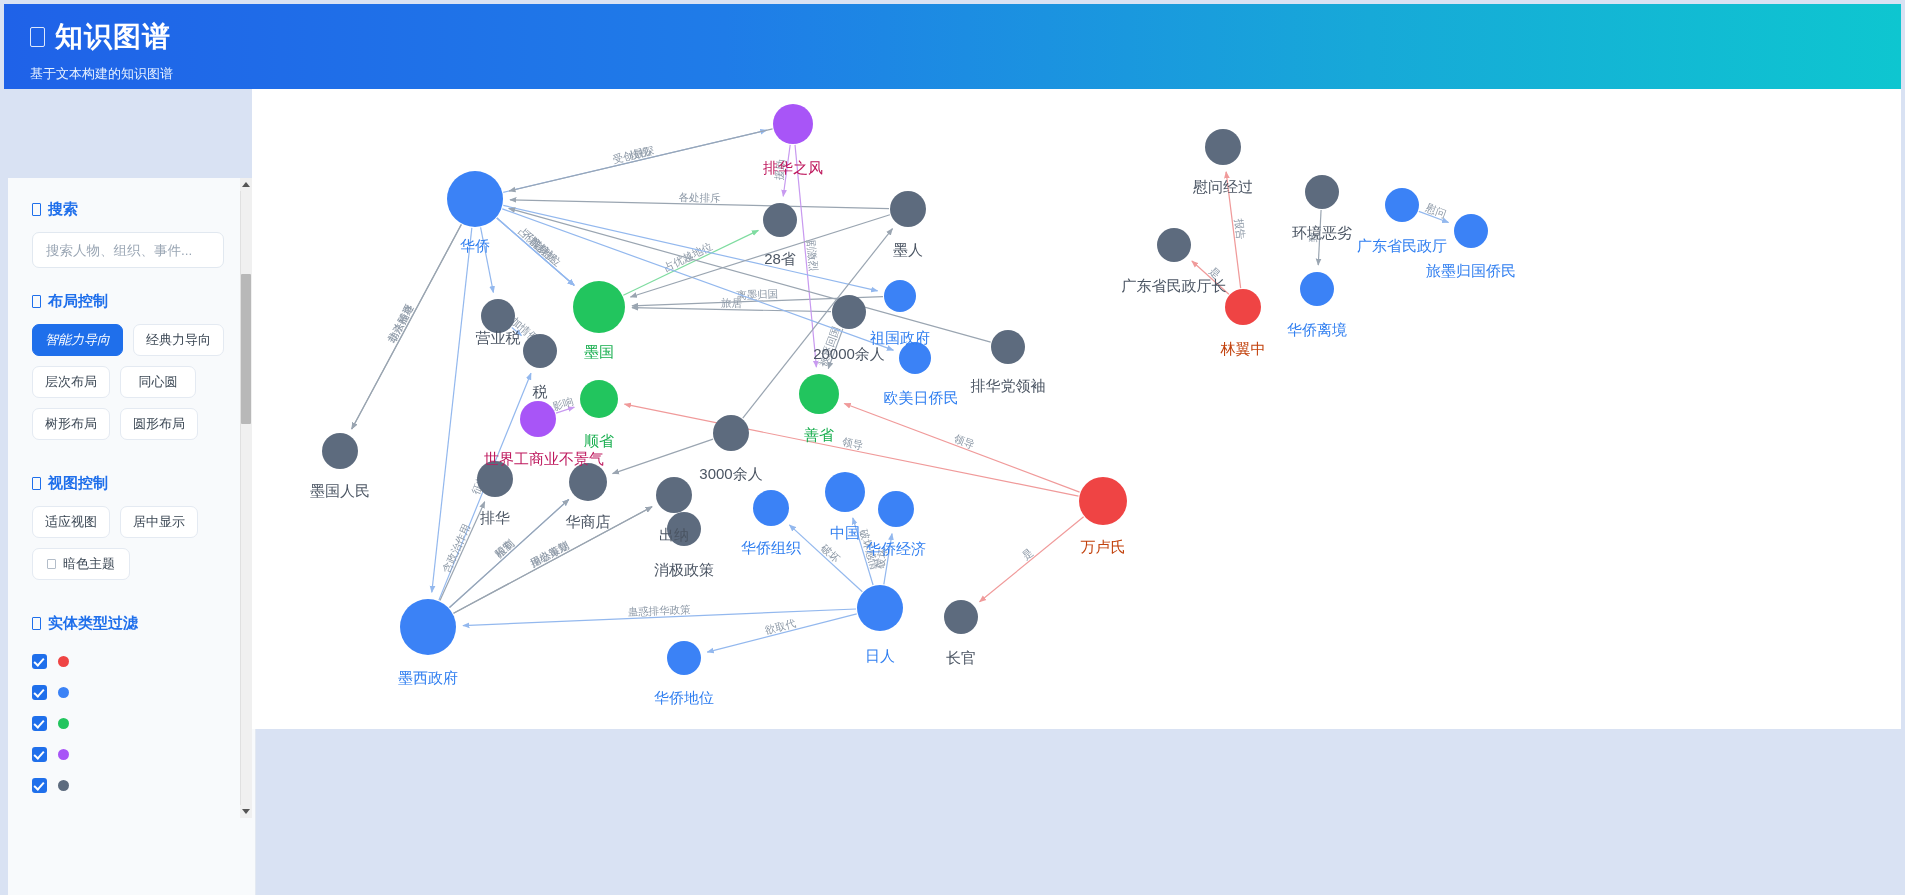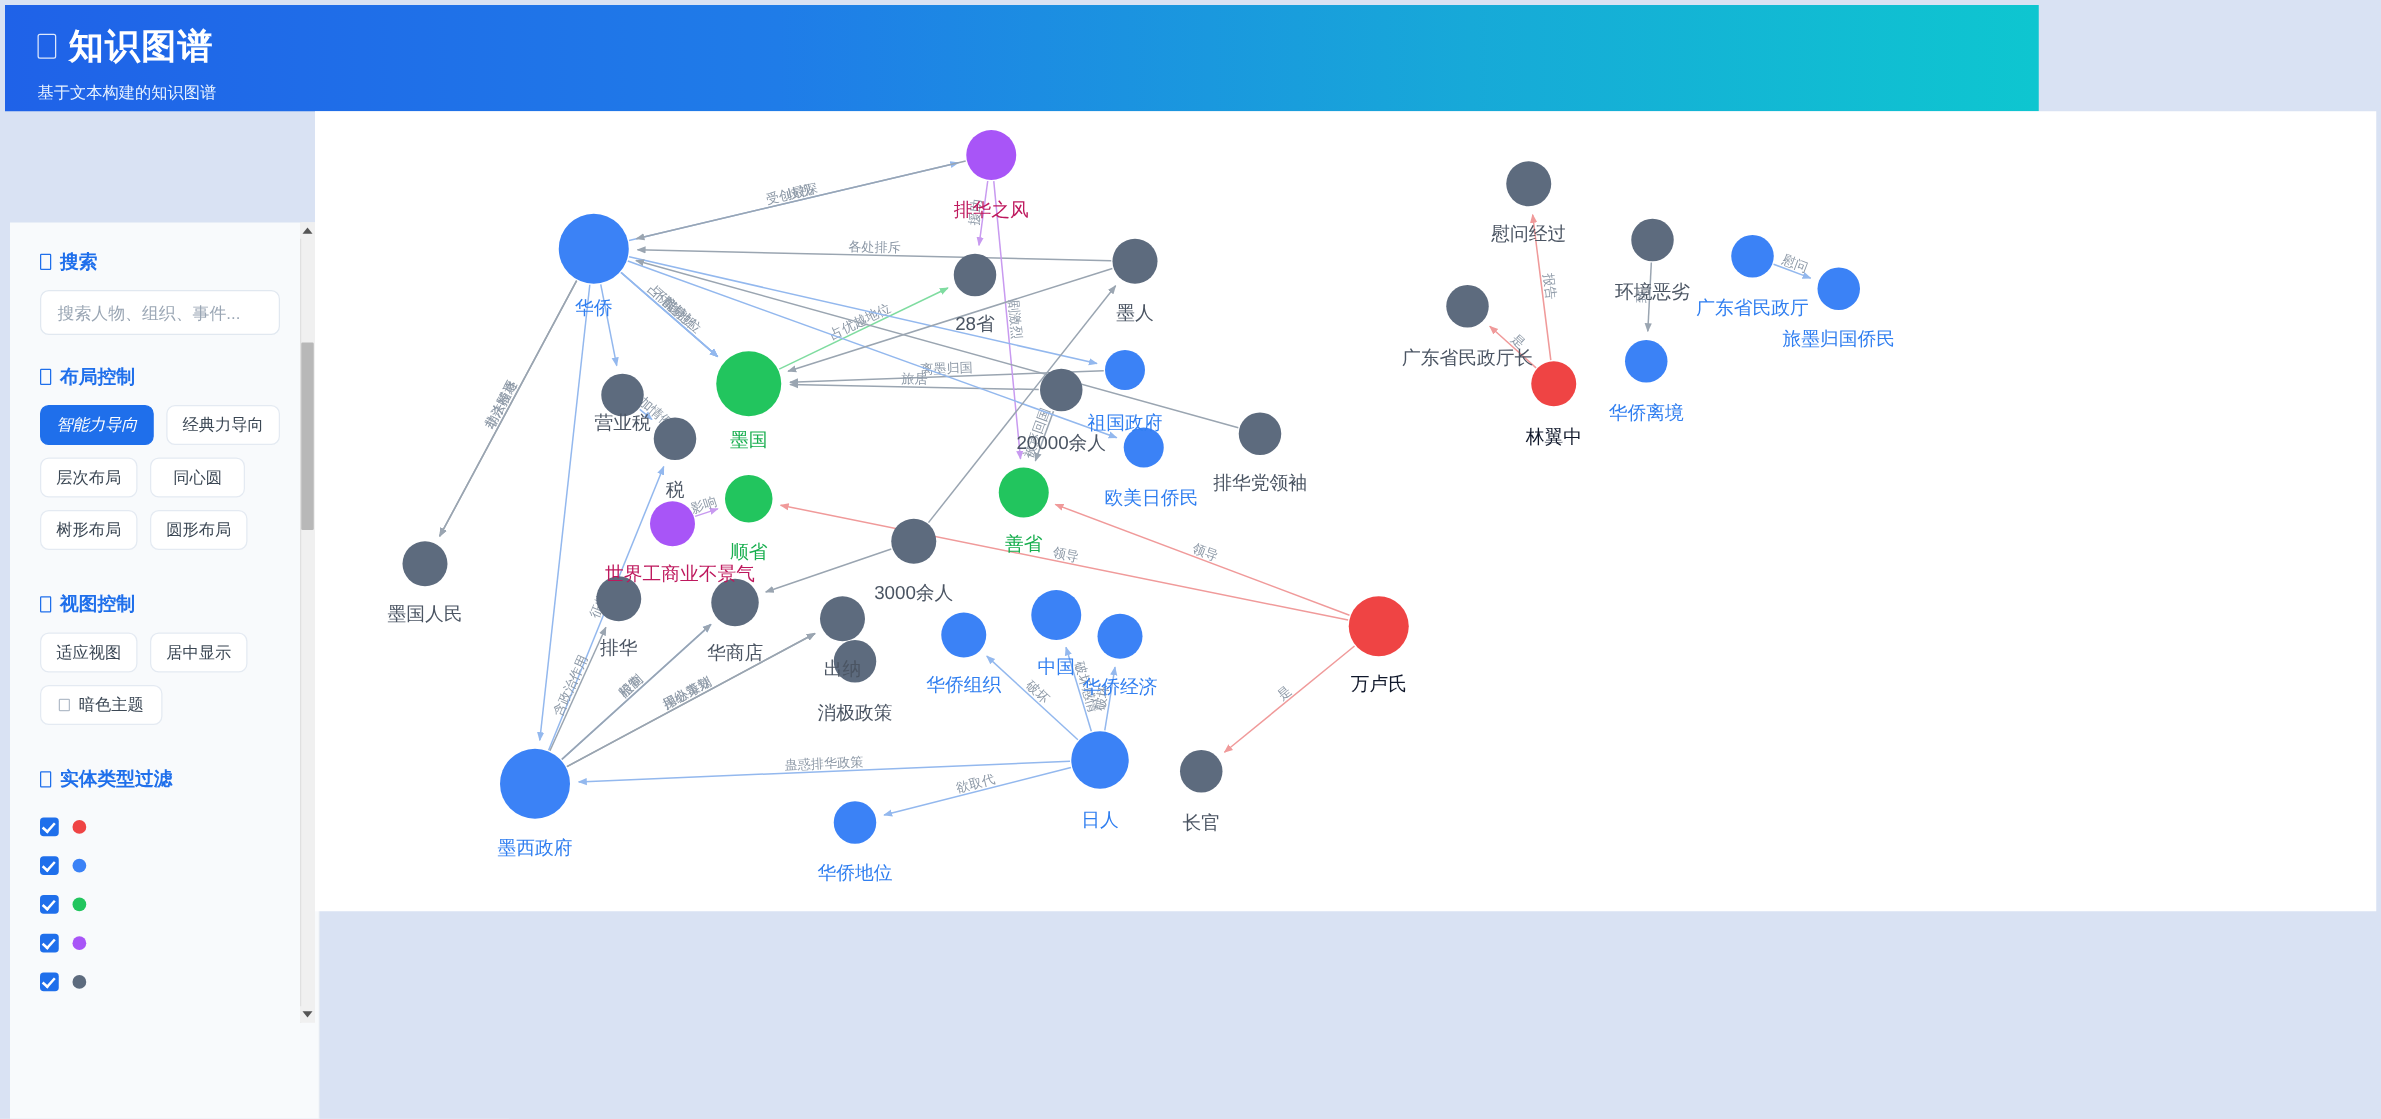--- a/index.html
+++ b/index.html
@@ -13,21 +13,21 @@
   #app {
     width: 1905px; height: 895px;
     position: relative;
     background: #d9e2f3;
     padding: 4px 4px 4px 4px;
   }
   
   #header {
     position: absolute;
     left: 4px; top: 4px;
-    width: 1627px; height: 85px;
+    width: 1897px; height: 85px;
     background: linear-gradient(90deg, #1f62e8 0%, #1f7ce8 38%, #17a9d8 72%, #0ec6d0 100%);
     color: #fff;
     padding: 16px 0 0 26px;
   }
   #header .title {
     font-size: 28px;
     font-weight: bold;
     letter-spacing: 1px;
     line-height: 34px;
     display: flex; align-items: center; gap: 10px;
@@ -171,21 +171,21 @@
   }
   #graph-svg { position:absolute; left:0; top:0; width:1649px; height:640px; }
   .nlabel {
     position: absolute;
     font-size: 15px;
     white-space: nowrap;
     transform: translateX(-50%);
     pointer-events: none;
     font-family: "Liberation Sans", "DejaVu Sans", sans-serif;
   }
-  .nlabel.person { color: #0f172a; }
+  .nlabel.person { color: #c2410c; }
   .nlabel.org    { color: #2f7ef0; }
   .nlabel.place  { color: #17ae4e; }
   .nlabel.event  { color: #be185d; }
   .nlabel.other  { color: #4b5563; }
   .elabel {
     font-size: 10.5px;
     fill: #8c98a6;
     font-family: "Liberation Sans", "DejaVu Sans", sans-serif;
   }
 </style>

